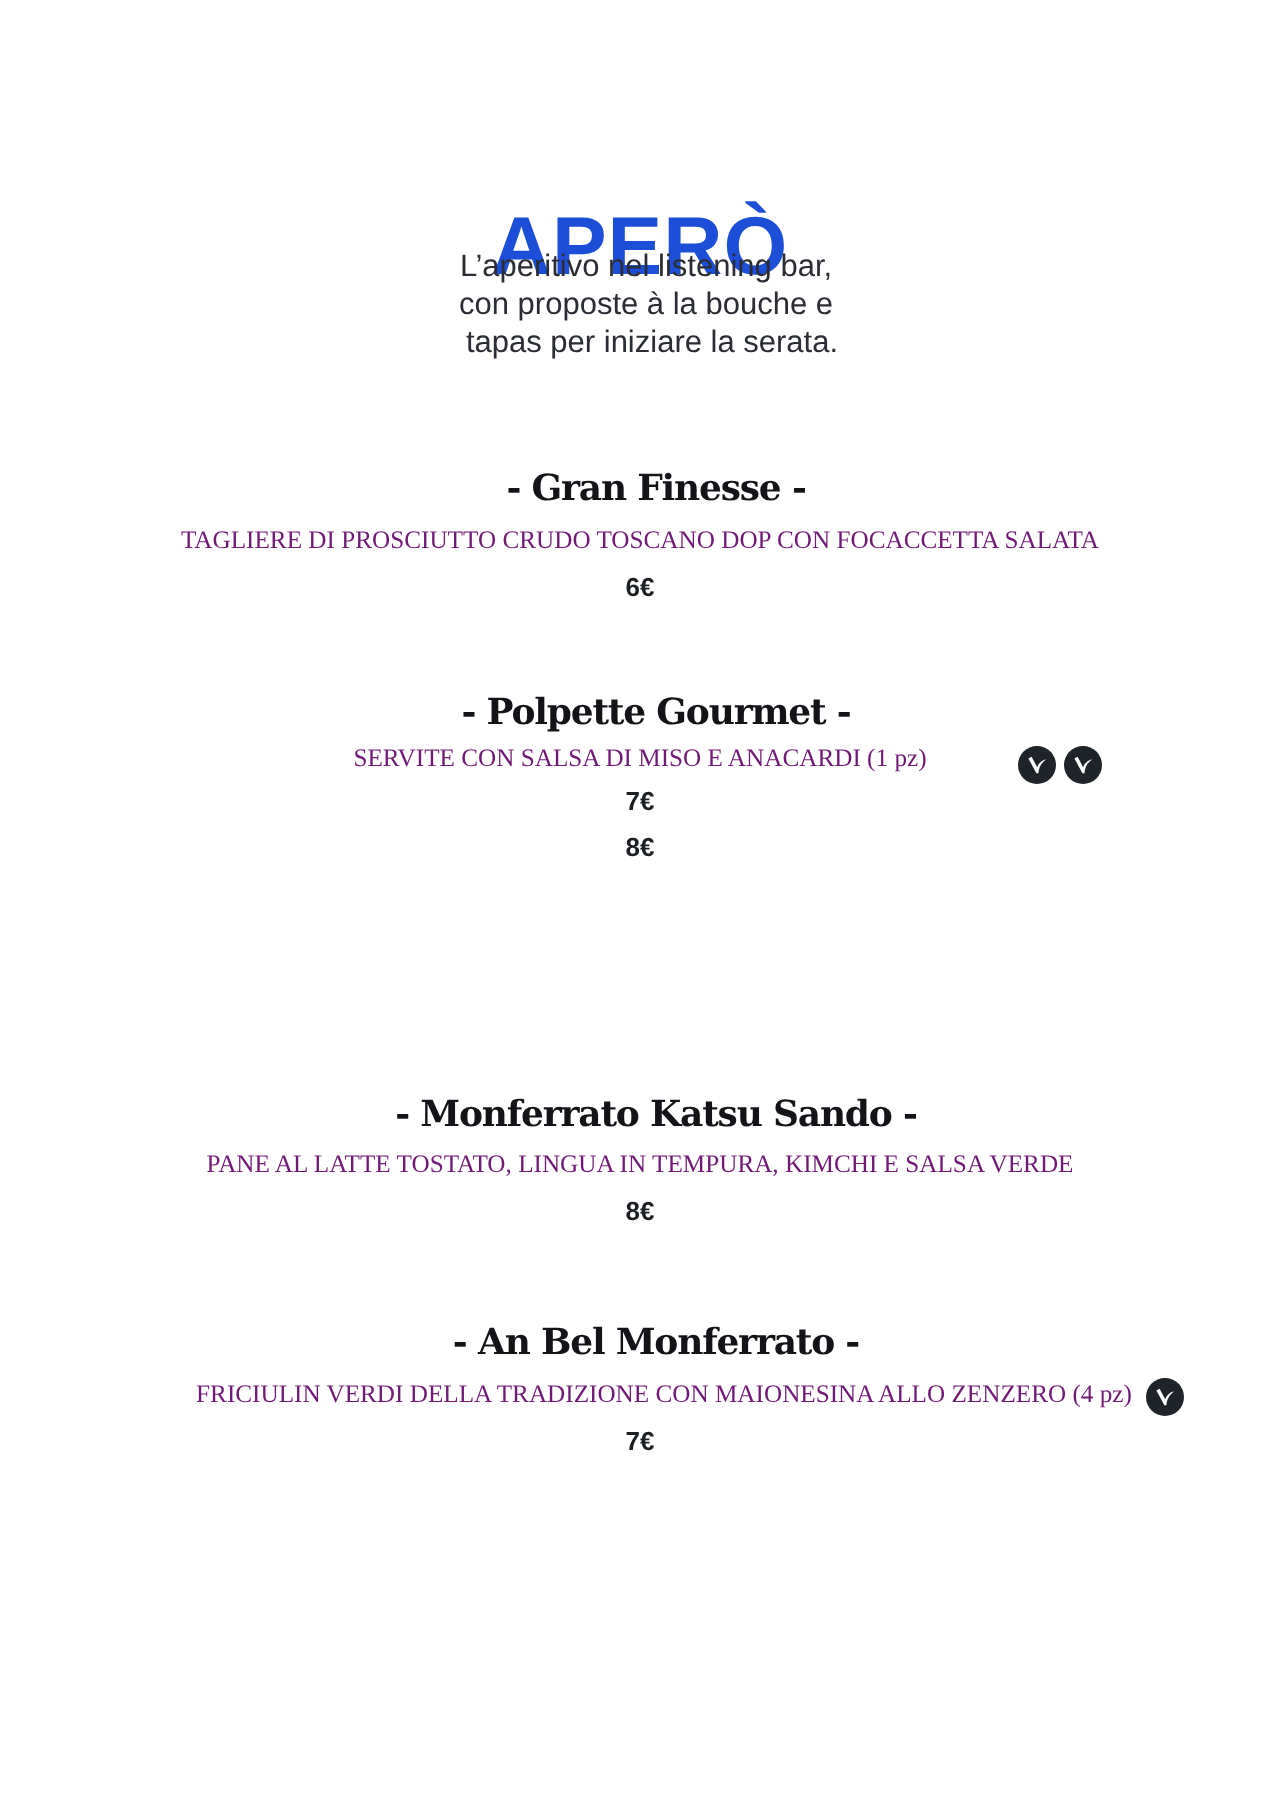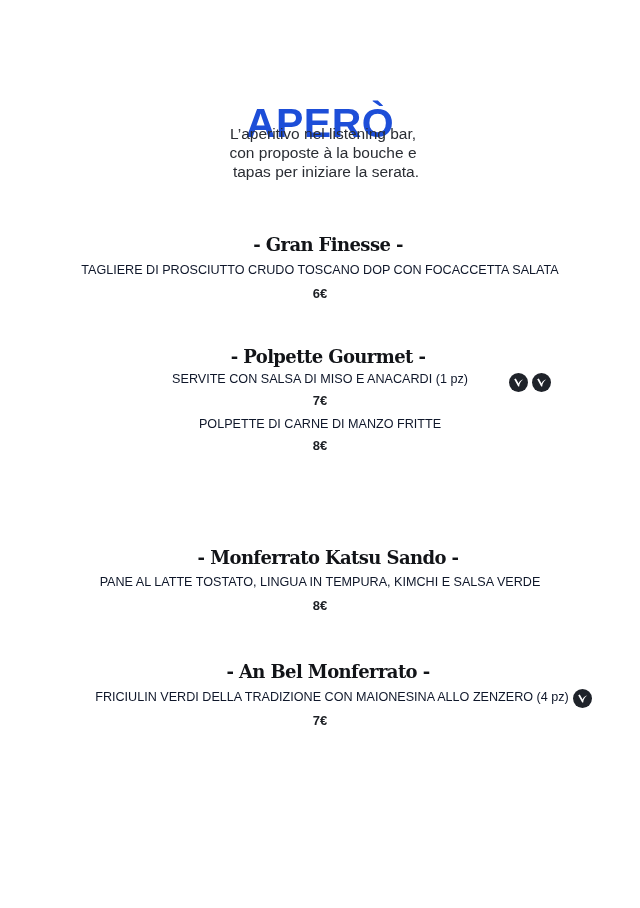--- a/index.html
+++ b/index.html
@@ -50,23 +50,23 @@
       font-family: "DejaVu Serif", serif;
       font-weight: 700;
       font-size: 18px;
       letter-spacing: -0.6px;
       color: #121418;
       line-height: 24px;
       margin: 0;
       padding-left: 16px;
     }
     .desc {
-      font-family: Liberation Sans, sans-serif;
+      font-family: Liberation Serif, serif;
       font-size: 12.6px;
-      color: #0f172a;
+      color: #701a75;
       line-height: 20px;
       white-space: nowrap;
       position: relative;
     }
     .price {
       font-family: "Liberation Sans", sans-serif;
       font-weight: 700;
       font-size: 13px;
       color: #1c1f24;
       line-height: 22px;
@@ -110,21 +110,20 @@
   <div class="price" style="margin-top:3px;">6€</div>
 </div>
 
 <div class="section" style="top:345px;">
   <h2 class="section-title">- Polpette Gourmet -</h2>
   <div style="position:relative;">
     <div class="desc">SERVITE CON SALSA DI MISO E ANACARDI (1 pz)</div>
     <div class="price" style="margin-top:1px;">7€</div>
   </div>
   <div>
-    <div class="desc" style="margin-top:2px;">POLPETTE DI CARNE DI MANZO FRITTE</div>
     <div class="price" style="margin-top:1px;">8€</div>
   </div>
 </div>
 
 <div class="icons" style="left:509px; top:373px;">
   <span class="veg-icon">
     <svg viewBox="0 0 13 13">
         <path d="M2.2 3.2 L6.2 10.6 L7.2 10.6 C7.4 7.5 8.8 5.2 11.2 3.6 C8.8 4.1 7.3 5.6 6.6 7.6 L3.8 2.4 Z" fill="#ffffff"></path>
       </svg>
   </span>

